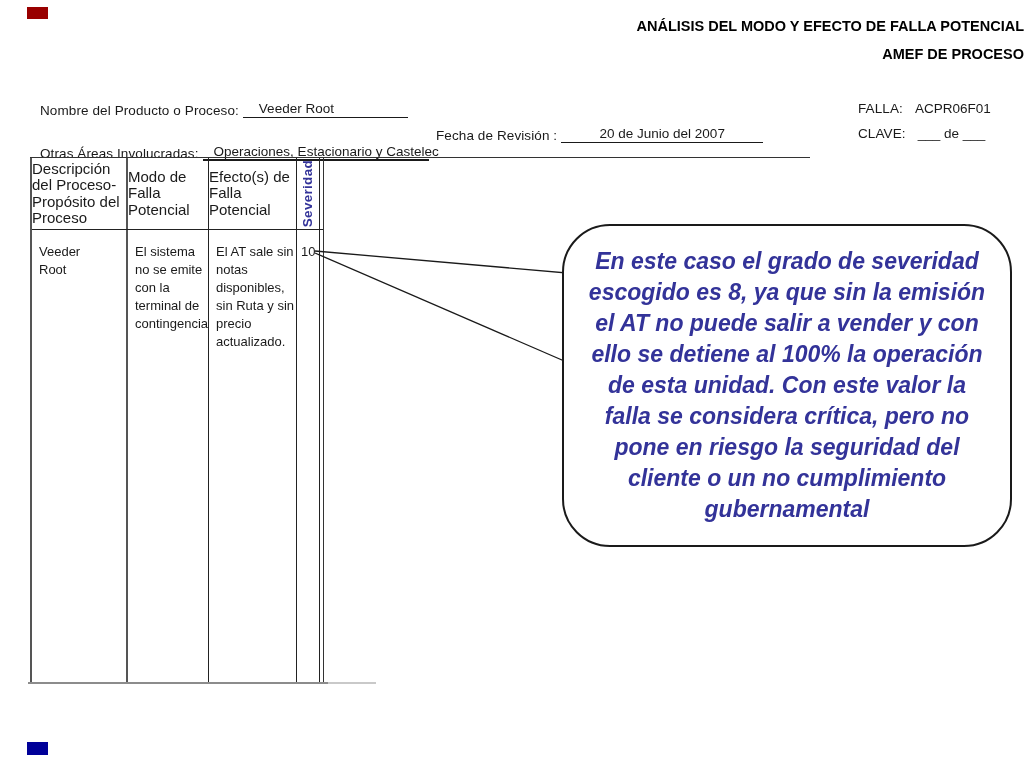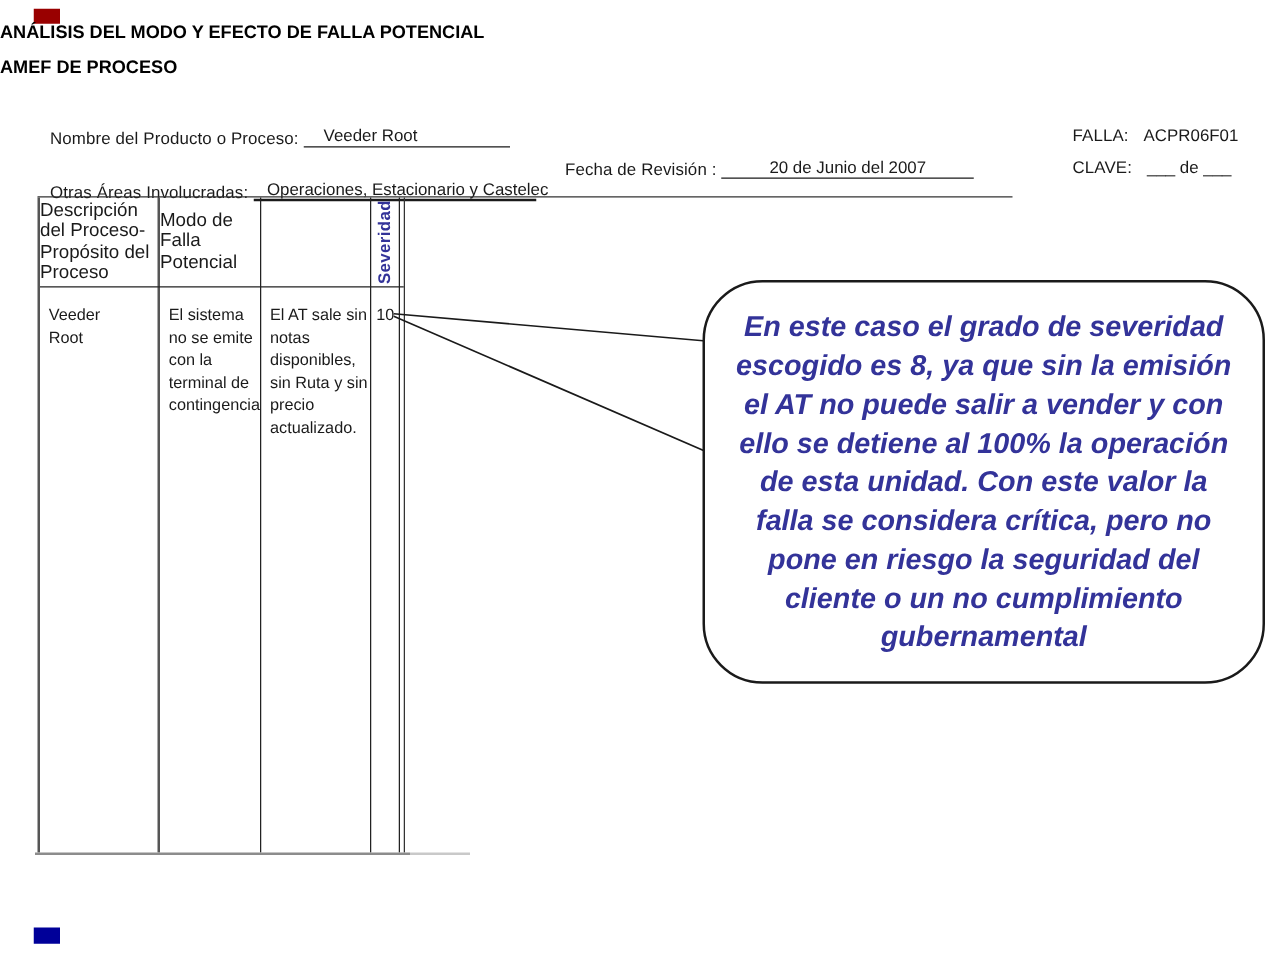--- a/index.html
+++ b/index.html
@@ -11,39 +11,39 @@
     font-family: "Liberation Sans", sans-serif; color: #1a1a1a;
   }
 
   
   .marker { position: absolute; }
   #marker-red  { left: 27px; top: 7px;   width: 21px; height: 12px; background: #990000; }
   #marker-blue { left: 27px; top: 742px; width: 21px; height: 13px; background: #000099; }
 
   
   .title-line {
-    position: absolute; left: 0; width: 1024px; text-align: left;
+    position: absolute; left: 0; width: 1024px; text-align: right;
     font-weight: bold; font-size: 14.5px; color: #000;
   }
   #title1 { top: 18px; }
   #title2 { top: 46px; }
 
   
   .form-row { position: absolute; font-size: 13.5px; white-space: nowrap; color: #1a1a1a; }
   .ulined {
     display: inline-block; border-bottom: 1px solid #1a1a1a;
     height: 17px; vertical-align: bottom; white-space: nowrap; overflow: visible;
   }
   .lbl { letter-spacing: 0.1px; }
 
   #row-product     { left: 40px;  top: 101px; }
   #row-elab        { left: 452px; top: 101px; }
   #row-clave       { left: 858px; top: 101px; }
   #row-resp        { left: 40px;  top: 126px; }
-  #row-rev         { left: 452px; top: 126px; }
+  #row-rev         { left: 436px; top: 126px; }
   #row-hoja        { left: 858px; top: 126px; }
   #row-areas       { left: 40px;  top: 144px; }
 
   #u-product { width: 165px; padding-left: 16px; margin-left: 4px; }
   #u-elab    { width: 186px; text-align: center; margin-left: 4px; }
   #u-resp    { width: 256px; padding-left: 10px; margin-left: 4px; }
   #u-rev     { width: 202px; text-align: center; margin-left: 4px; }
   #u-areas   { width: 226px; padding-left: 11px; margin-left: 4px; border-bottom-width: 2px; }
   .val-gap { margin-left: 12px; }
 
@@ -140,20 +140,21 @@
 
   <div id="amef-table">
     <div id="v1" class="vline"></div>
     <div id="v2" class="vline"></div>
     <div id="v3" class="vline"></div>
     <div id="v4" class="vline"></div>
     <div id="hdr-bottom"></div>
 
     <div id="th1" class="th">Descripción del Proceso-Propósito del Proceso</div>
     <div id="th2" class="th">Modo de Falla Potencial</div>
+    <div id="th3" class="th">Efecto(s) de Falla Potencial</div>
     <div id="th4" class="th">
       <span class="rotated" style="color:#333399;">Severidad</span>
     </div>
 
     <div id="td1" class="td">
       <span class="narrow">Veeder Root</span>
     </div>
     <div id="td2" class="td">El sistema no se emite con la terminal de contingencia</div>
     <div id="td3" class="td">El AT sale sin notas disponibles, sin Ruta y sin precio actualizado.</div>
     <div id="td4" class="td">10</div>

